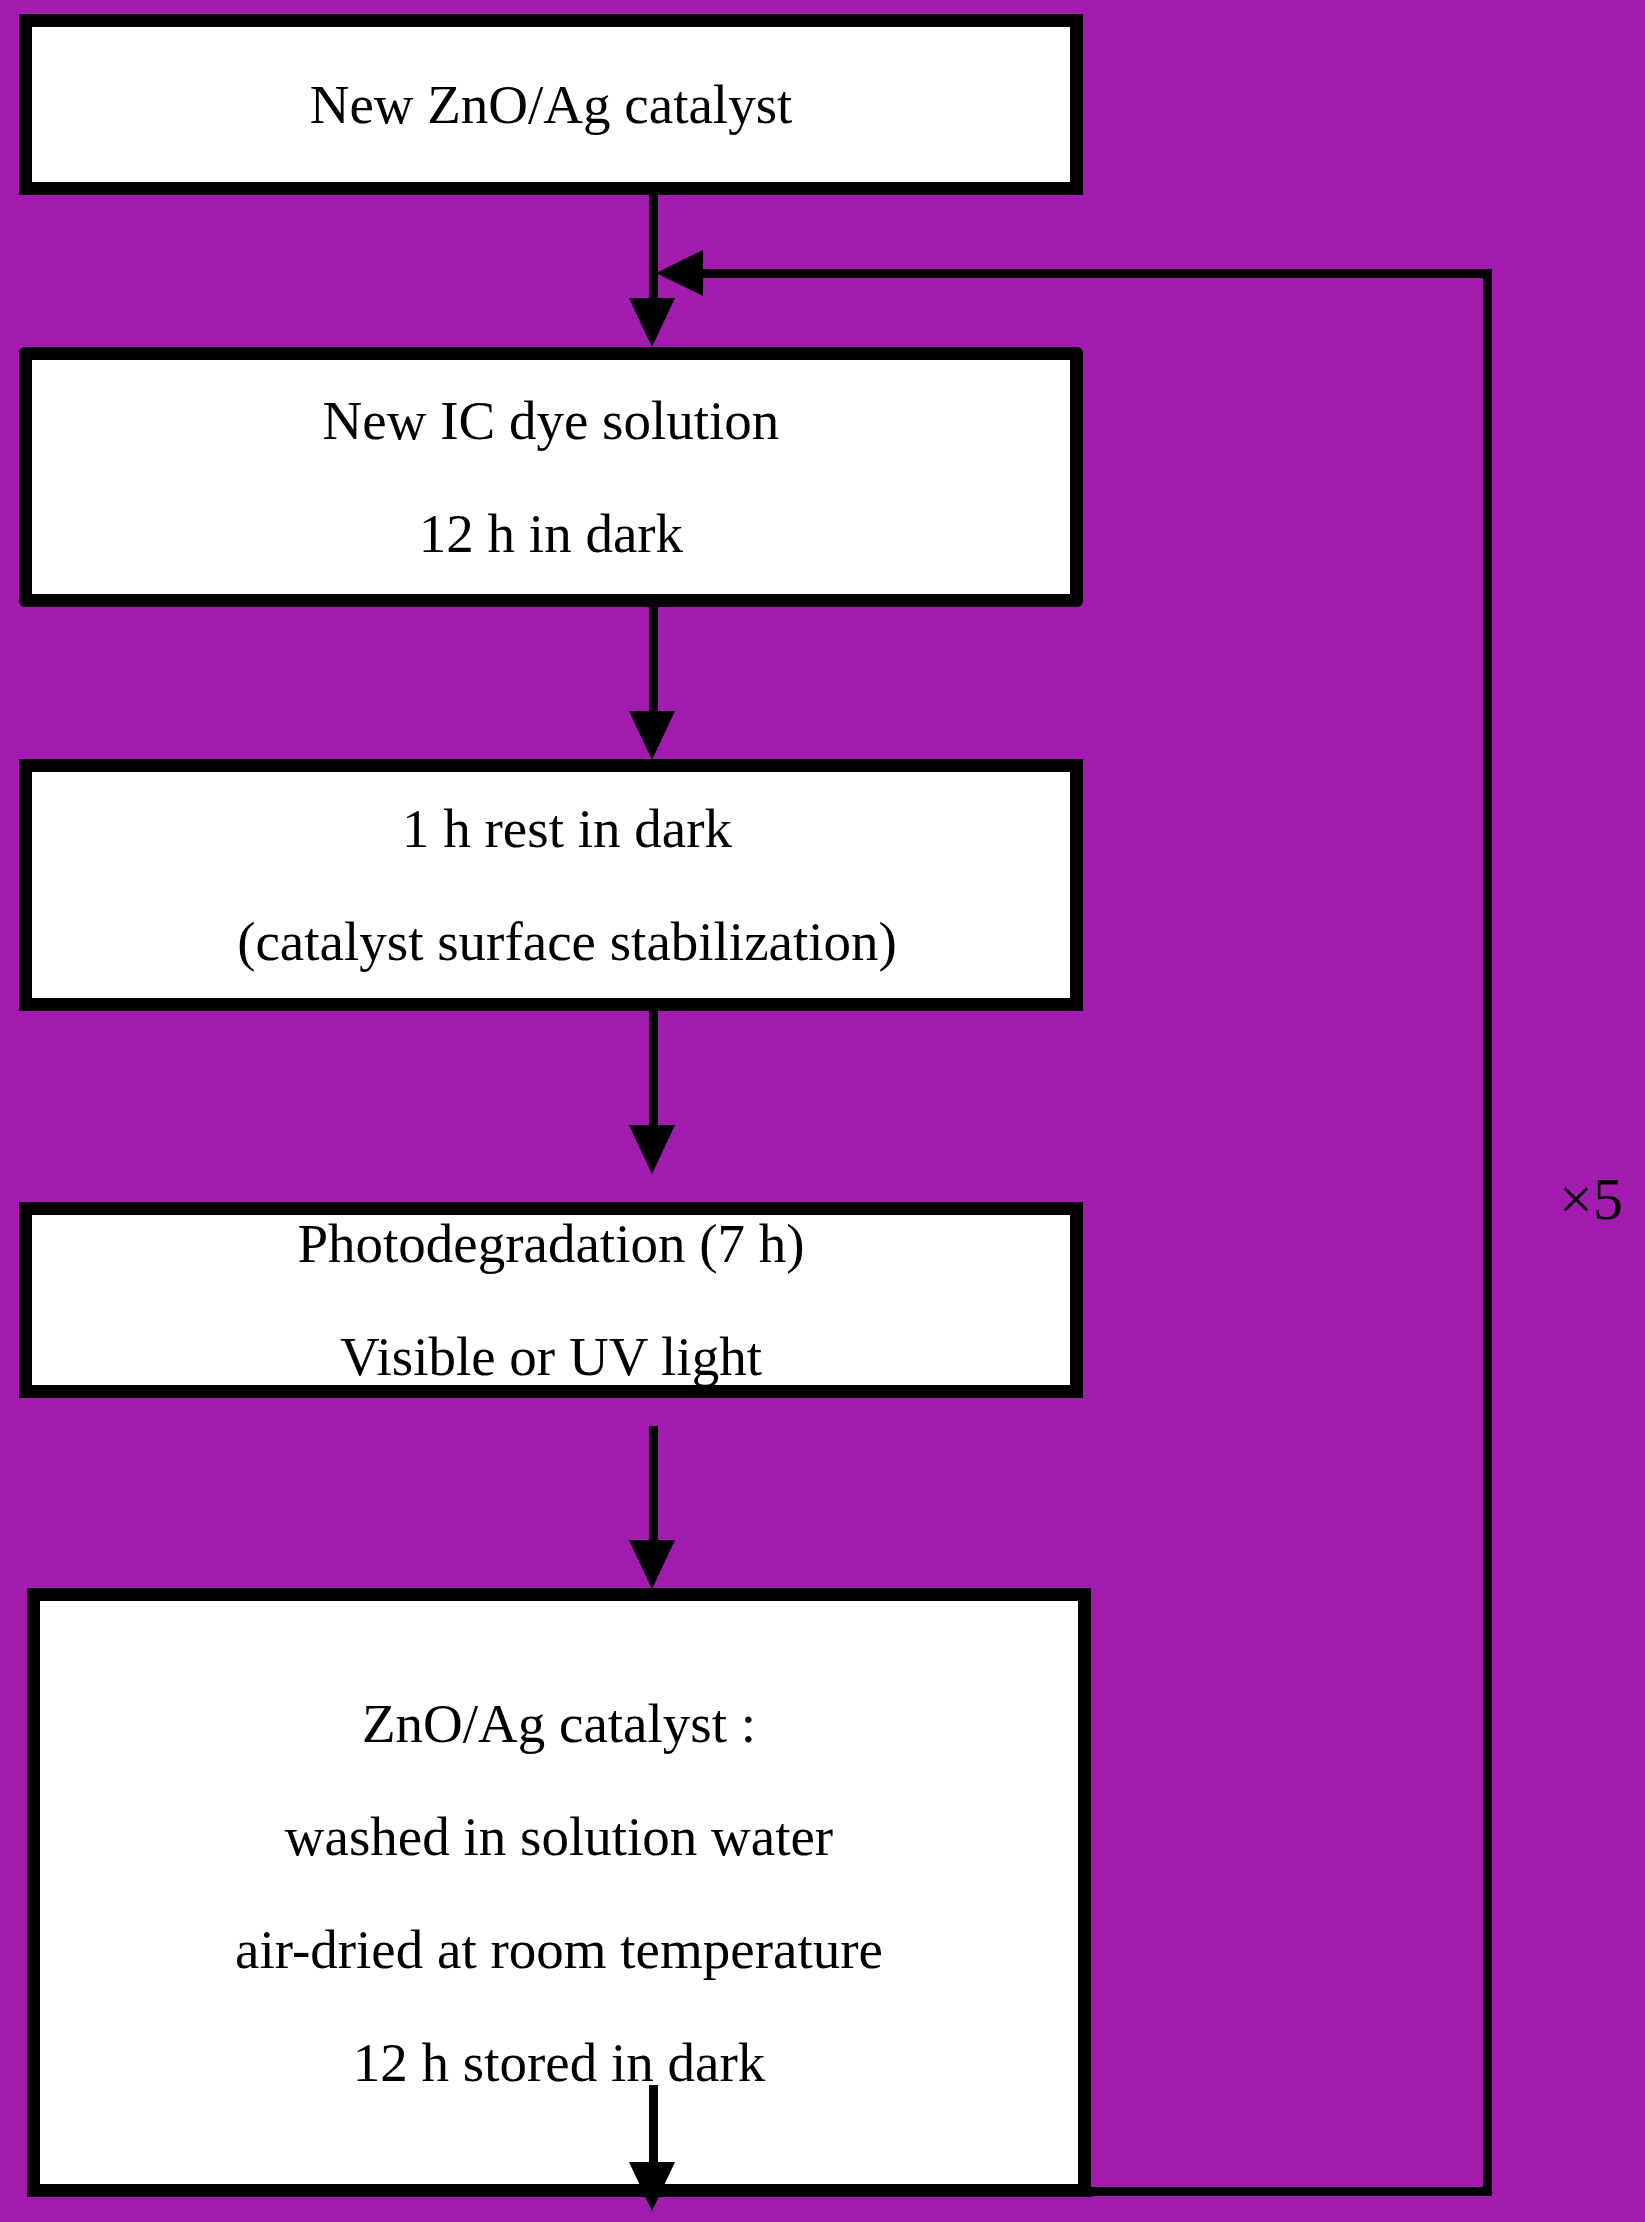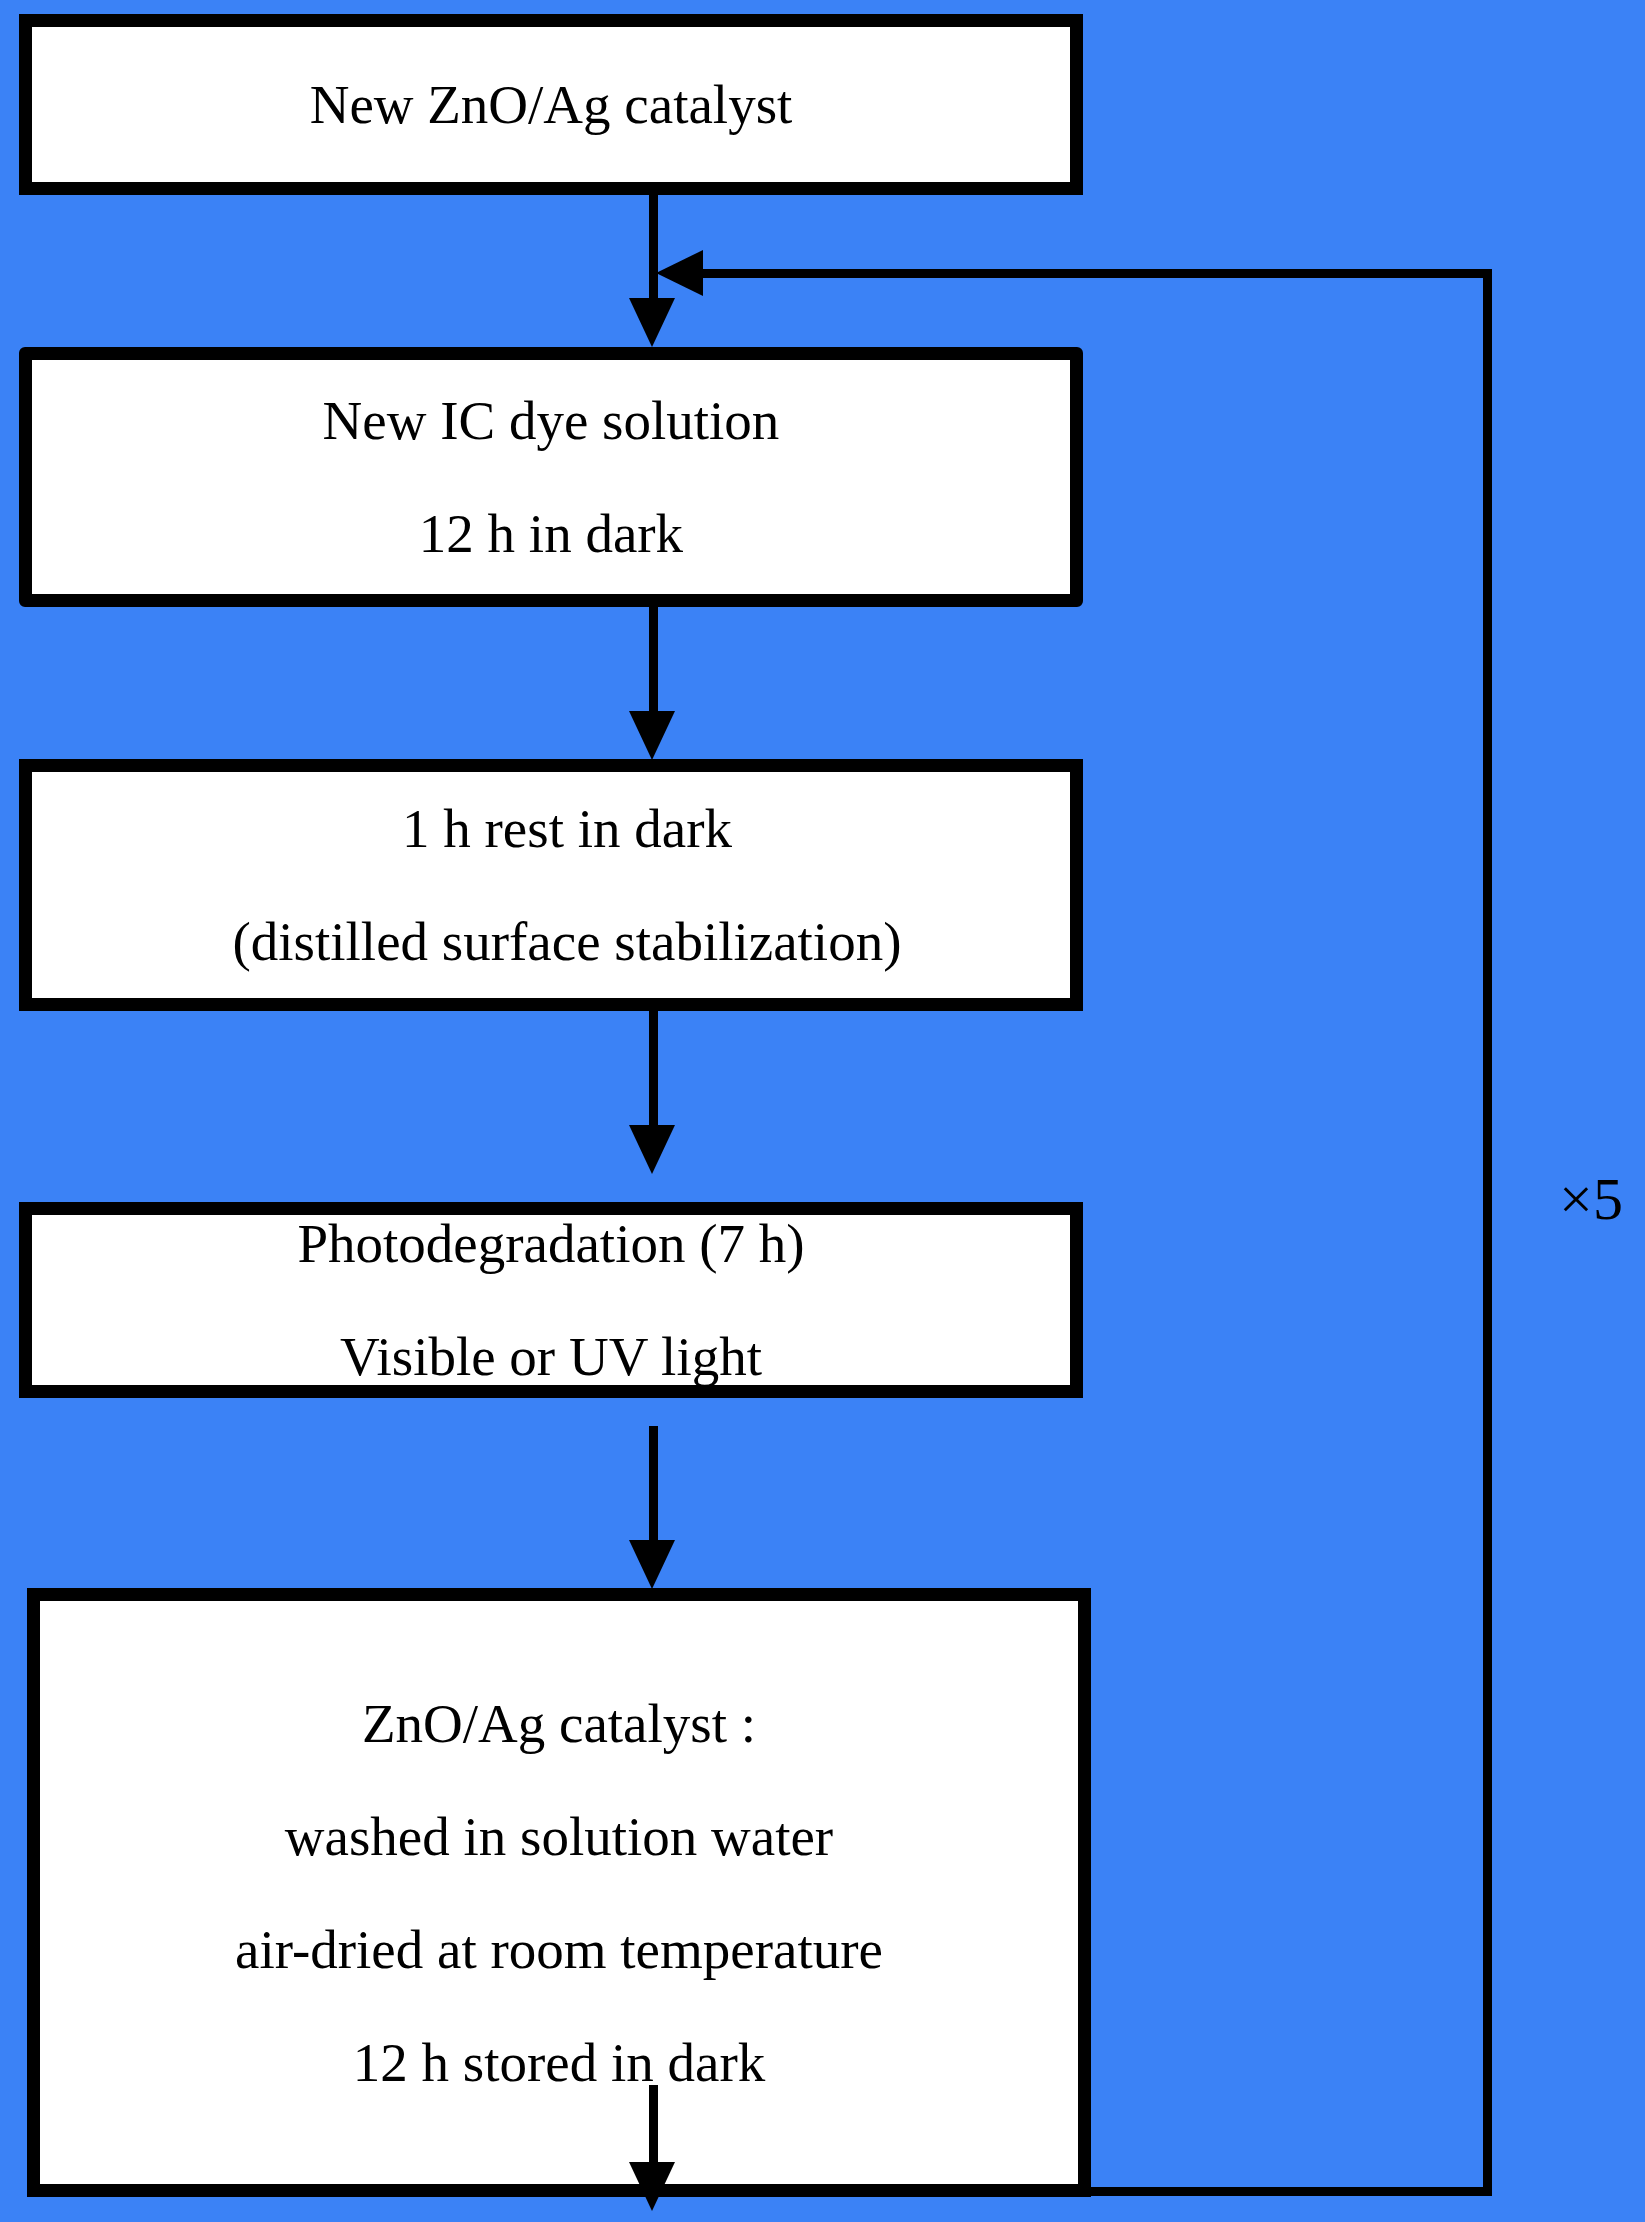--- a/index.html
+++ b/index.html
@@ -1,20 +1,20 @@
 <!DOCTYPE html>
 <html style="font-size:15px"><head>
 <meta charset="utf-8">
 <style>
   html,body { margin:0; padding:0; background:#ffffff; }
   .canvas {
     position: relative;
     width: 1646px;
     height: 2222px;
-    background: #3b82f6;
+    background: #a21caf;
     font-family: "Liberation Serif", "DejaVu Serif", serif;
     color: #000000;
     overflow: hidden;
   }
   .node {
     position: absolute;
     left: 19px;
     width: 1064px;
     box-sizing: border-box;
     border: 13px solid #000000;
@@ -81,21 +81,21 @@
     <div class="line">New ZnO/Ag catalyst</div>
   </div>
 
   <div class="node" id="node-2">
     <div class="line">New IC dye solution</div>
     <div class="line">12 h in dark</div>
   </div>
 
   <div class="node" id="node-3">
     <div class="line">1 h rest in dark</div>
-    <div class="line">(distilled surface stabilization)</div>
+    <div class="line">(catalyst surface stabilization)</div>
   </div>
 
   <div class="node" id="node-4">
     <div class="line">Photodegradation (7 h)</div>
     <div class="line">Visible or UV light</div>
   </div>
 
   <div class="node" id="node-5">
     <div class="line">ZnO/Ag catalyst :</div>
     <div class="line">washed in solution water</div>

